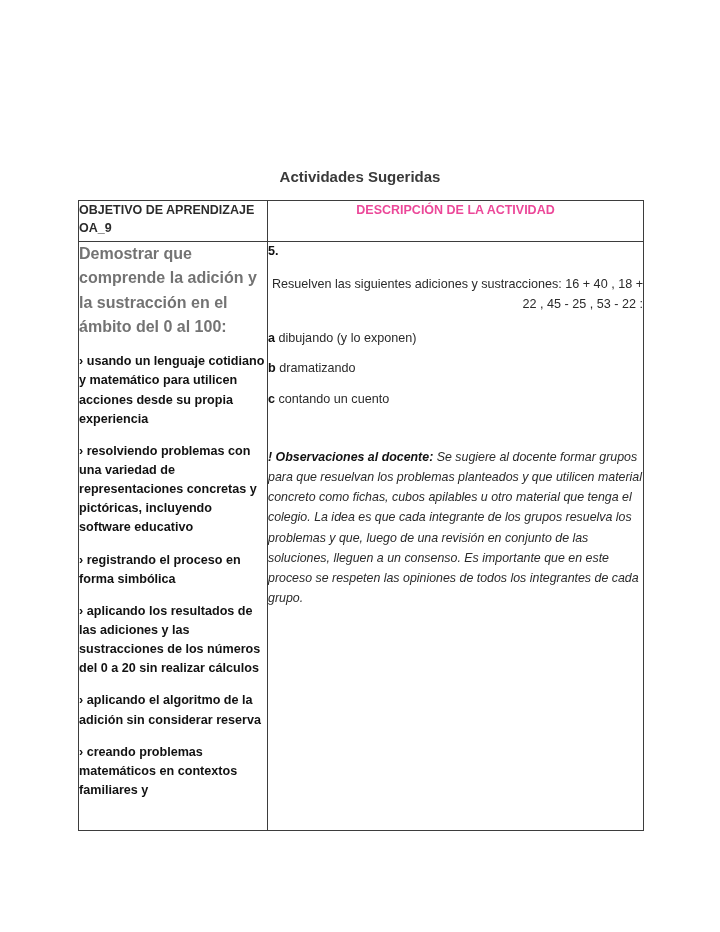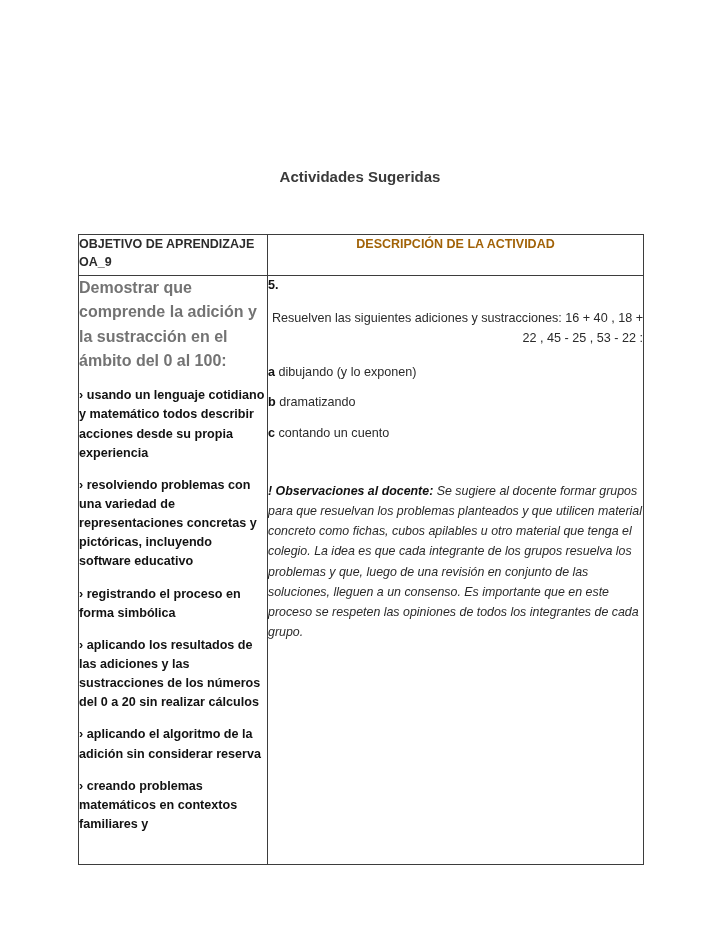--- a/index.html
+++ b/index.html
@@ -80,21 +80,20 @@
   }
 
   
   .act-table {
     position: absolute;
     left: 78px;
     top: 200px;
     width: 565px;
     border-collapse: collapse;
     table-layout: fixed;
-    margin-top: 34px;
   }
   .act-table td,
   .act-table th {
     border: 1px solid #3d3d3d;
     vertical-align: top;
     padding: 0;
   }
   .col-obj { width: 189px; }
   .col-desc { width: 376px; }
 
@@ -104,21 +103,21 @@
     font-weight: bold;
     color: #2b2b2b;
     text-align: left;
     line-height: 1.45;
     height: 40px;
   }
   .th-desc {
     padding: 8px 7px 10px 7px;
     font-size: 12.5px;
     font-weight: bold;
-    color: #a16207;
+    color: #ec4899;
     text-align: center;
     line-height: 1.45;
   }
 
   .td-obj {
     padding: 7px 8px 10px 7px;
     height: 588px;
   }
   .td-desc {
     padding: 7px 10px 10px 9px;
@@ -196,21 +195,21 @@
   <thead>
     <tr>
       <th class="th-obj">OBJETIVO DE APRENDIZAJE OA_9</th>
       <th class="th-desc">DESCRIPCIÓN DE LA ACTIVIDAD</th>
     </tr>
   </thead>
   <tbody>
     <tr>
       <td class="td-obj">
         <p class="obj-intro">Demostrar que comprende la adición y la sustracción en el ámbito del 0 al 100:</p>
-        <p class="obj-item">› usando un lenguaje cotidiano y matemático todos describir acciones desde su propia experiencia</p>
+        <p class="obj-item">› usando un lenguaje cotidiano y matemático para utilicen acciones desde su propia experiencia</p>
         <p class="obj-item">› resolviendo problemas con una variedad de representaciones concretas y pictóricas, incluyendo software educativo</p>
         <p class="obj-item">› registrando el proceso en forma simbólica</p>
         <p class="obj-item">› aplicando los resultados de las adiciones y las sustracciones de los números del 0 a 20 sin realizar cálculos</p>
         <p class="obj-item">› aplicando el algoritmo de la adición sin considerar reserva</p>
         <p class="obj-item">› creando problemas matemáticos en contextos familiares y</p>
       </td>
       <td class="td-desc">
         <p class="act-num">5.</p>
         <p class="act-stmt">Resuelven las siguientes adiciones y sustracciones: 16 + 40 , 18 + 22 , 45 - 25 , 53 - 22 :</p>
         <p class="act-sub"><span class="sub-key">a</span> <span>dibujando (y lo exponen)</span></p>

